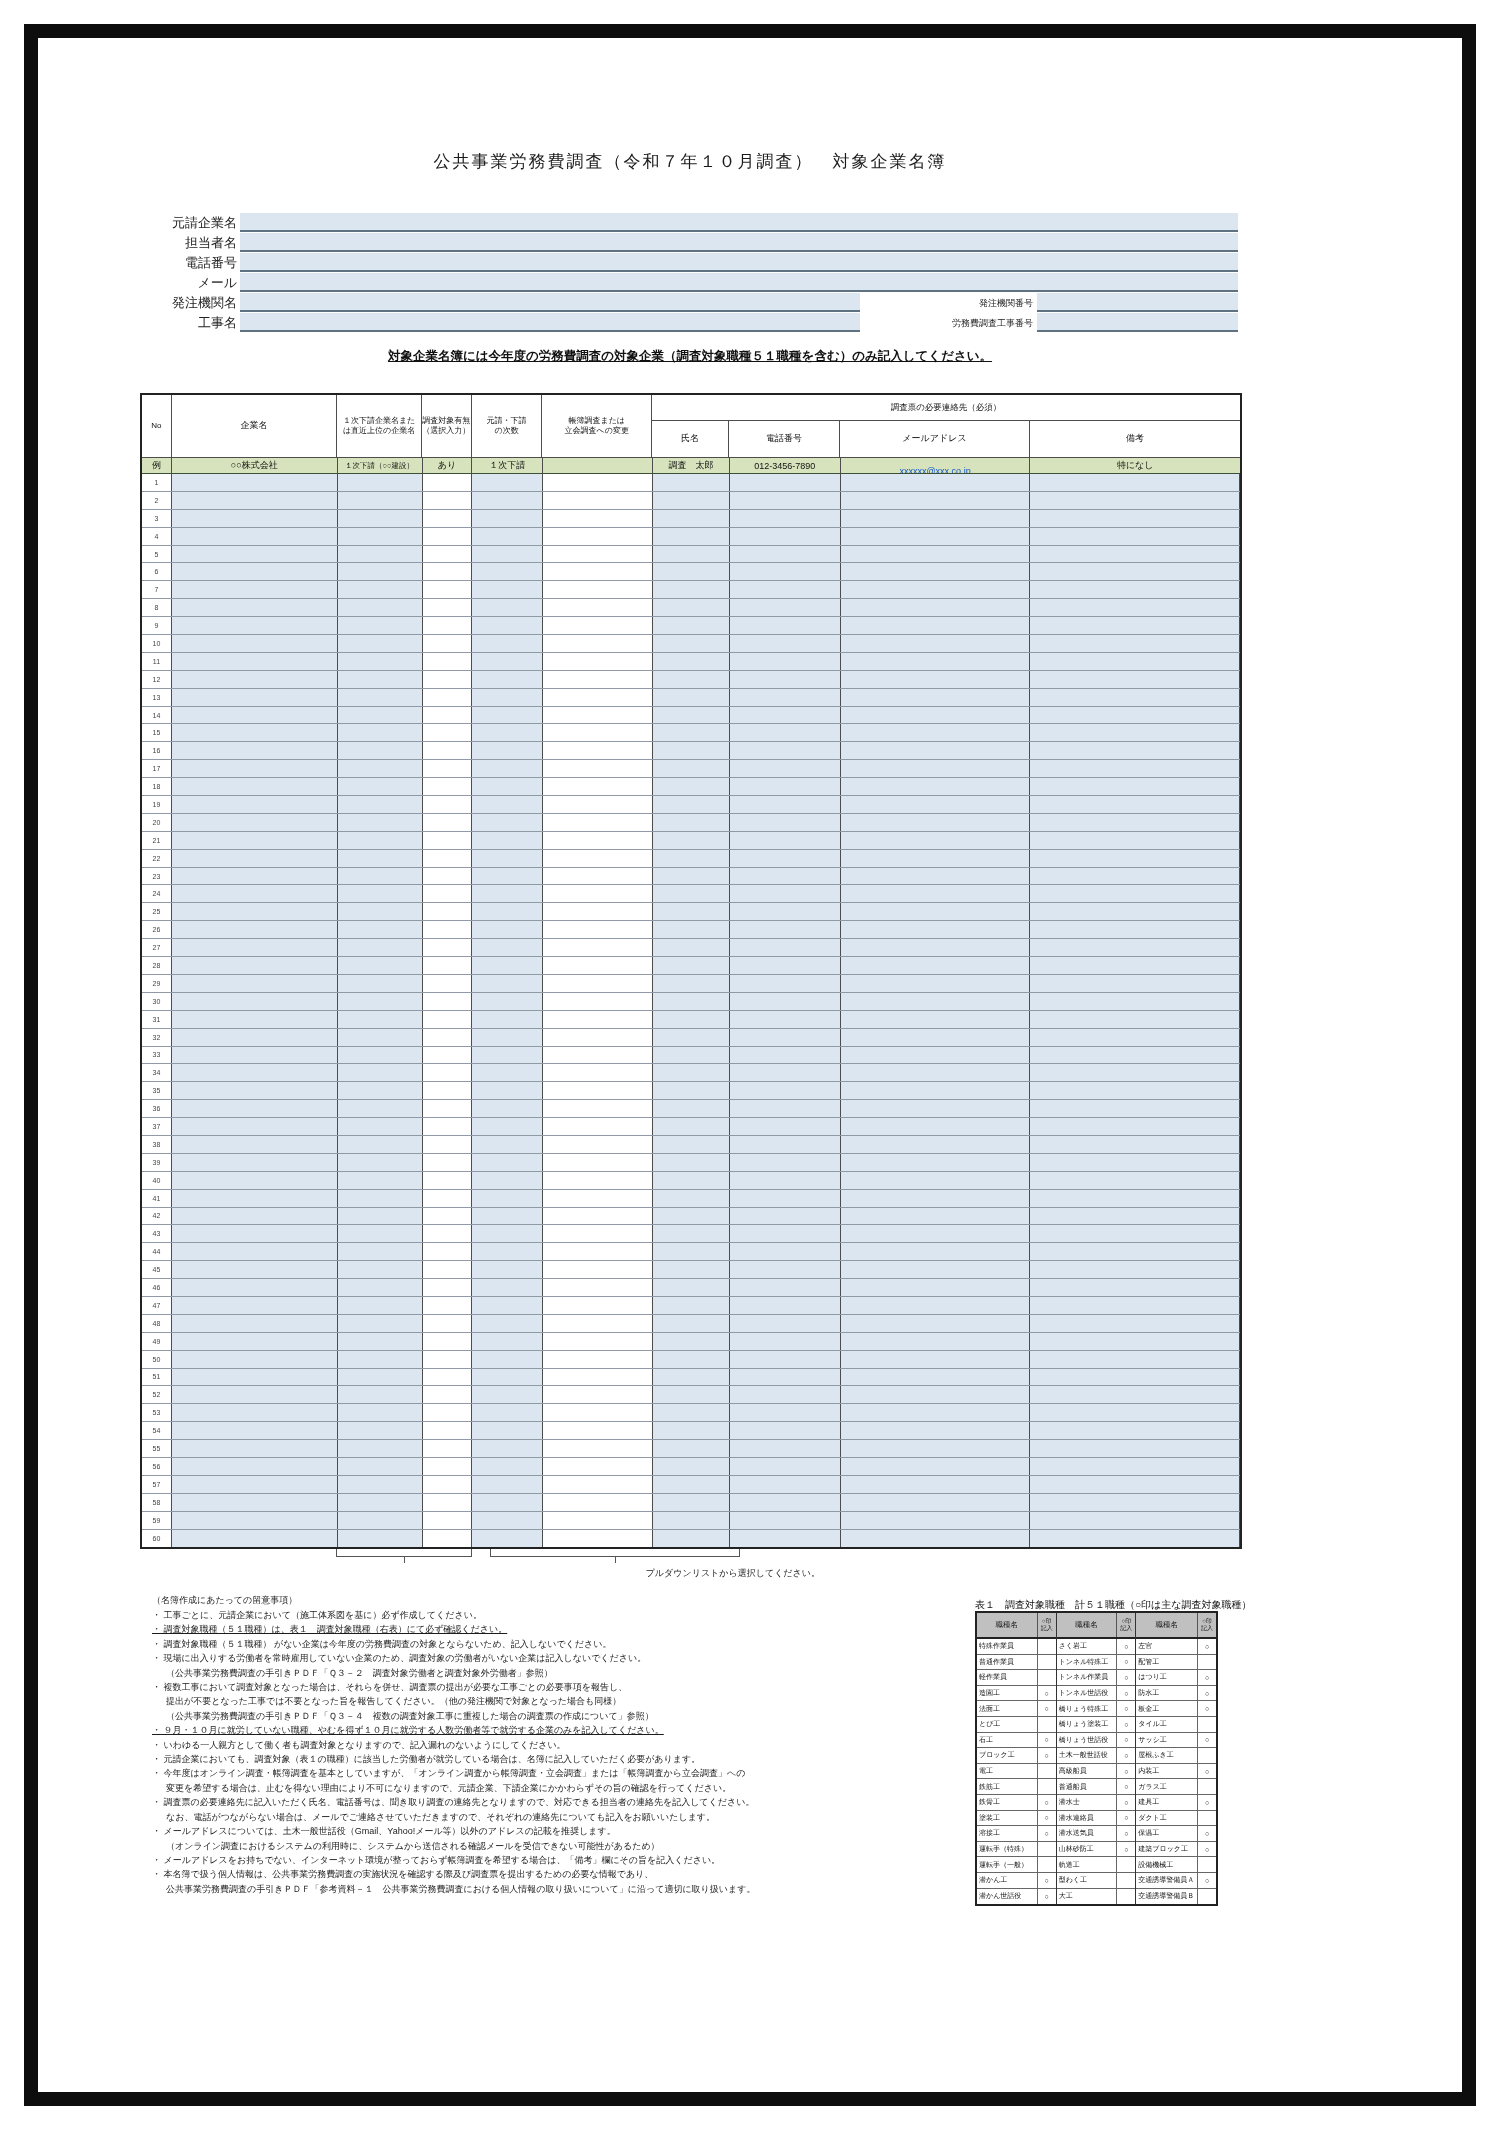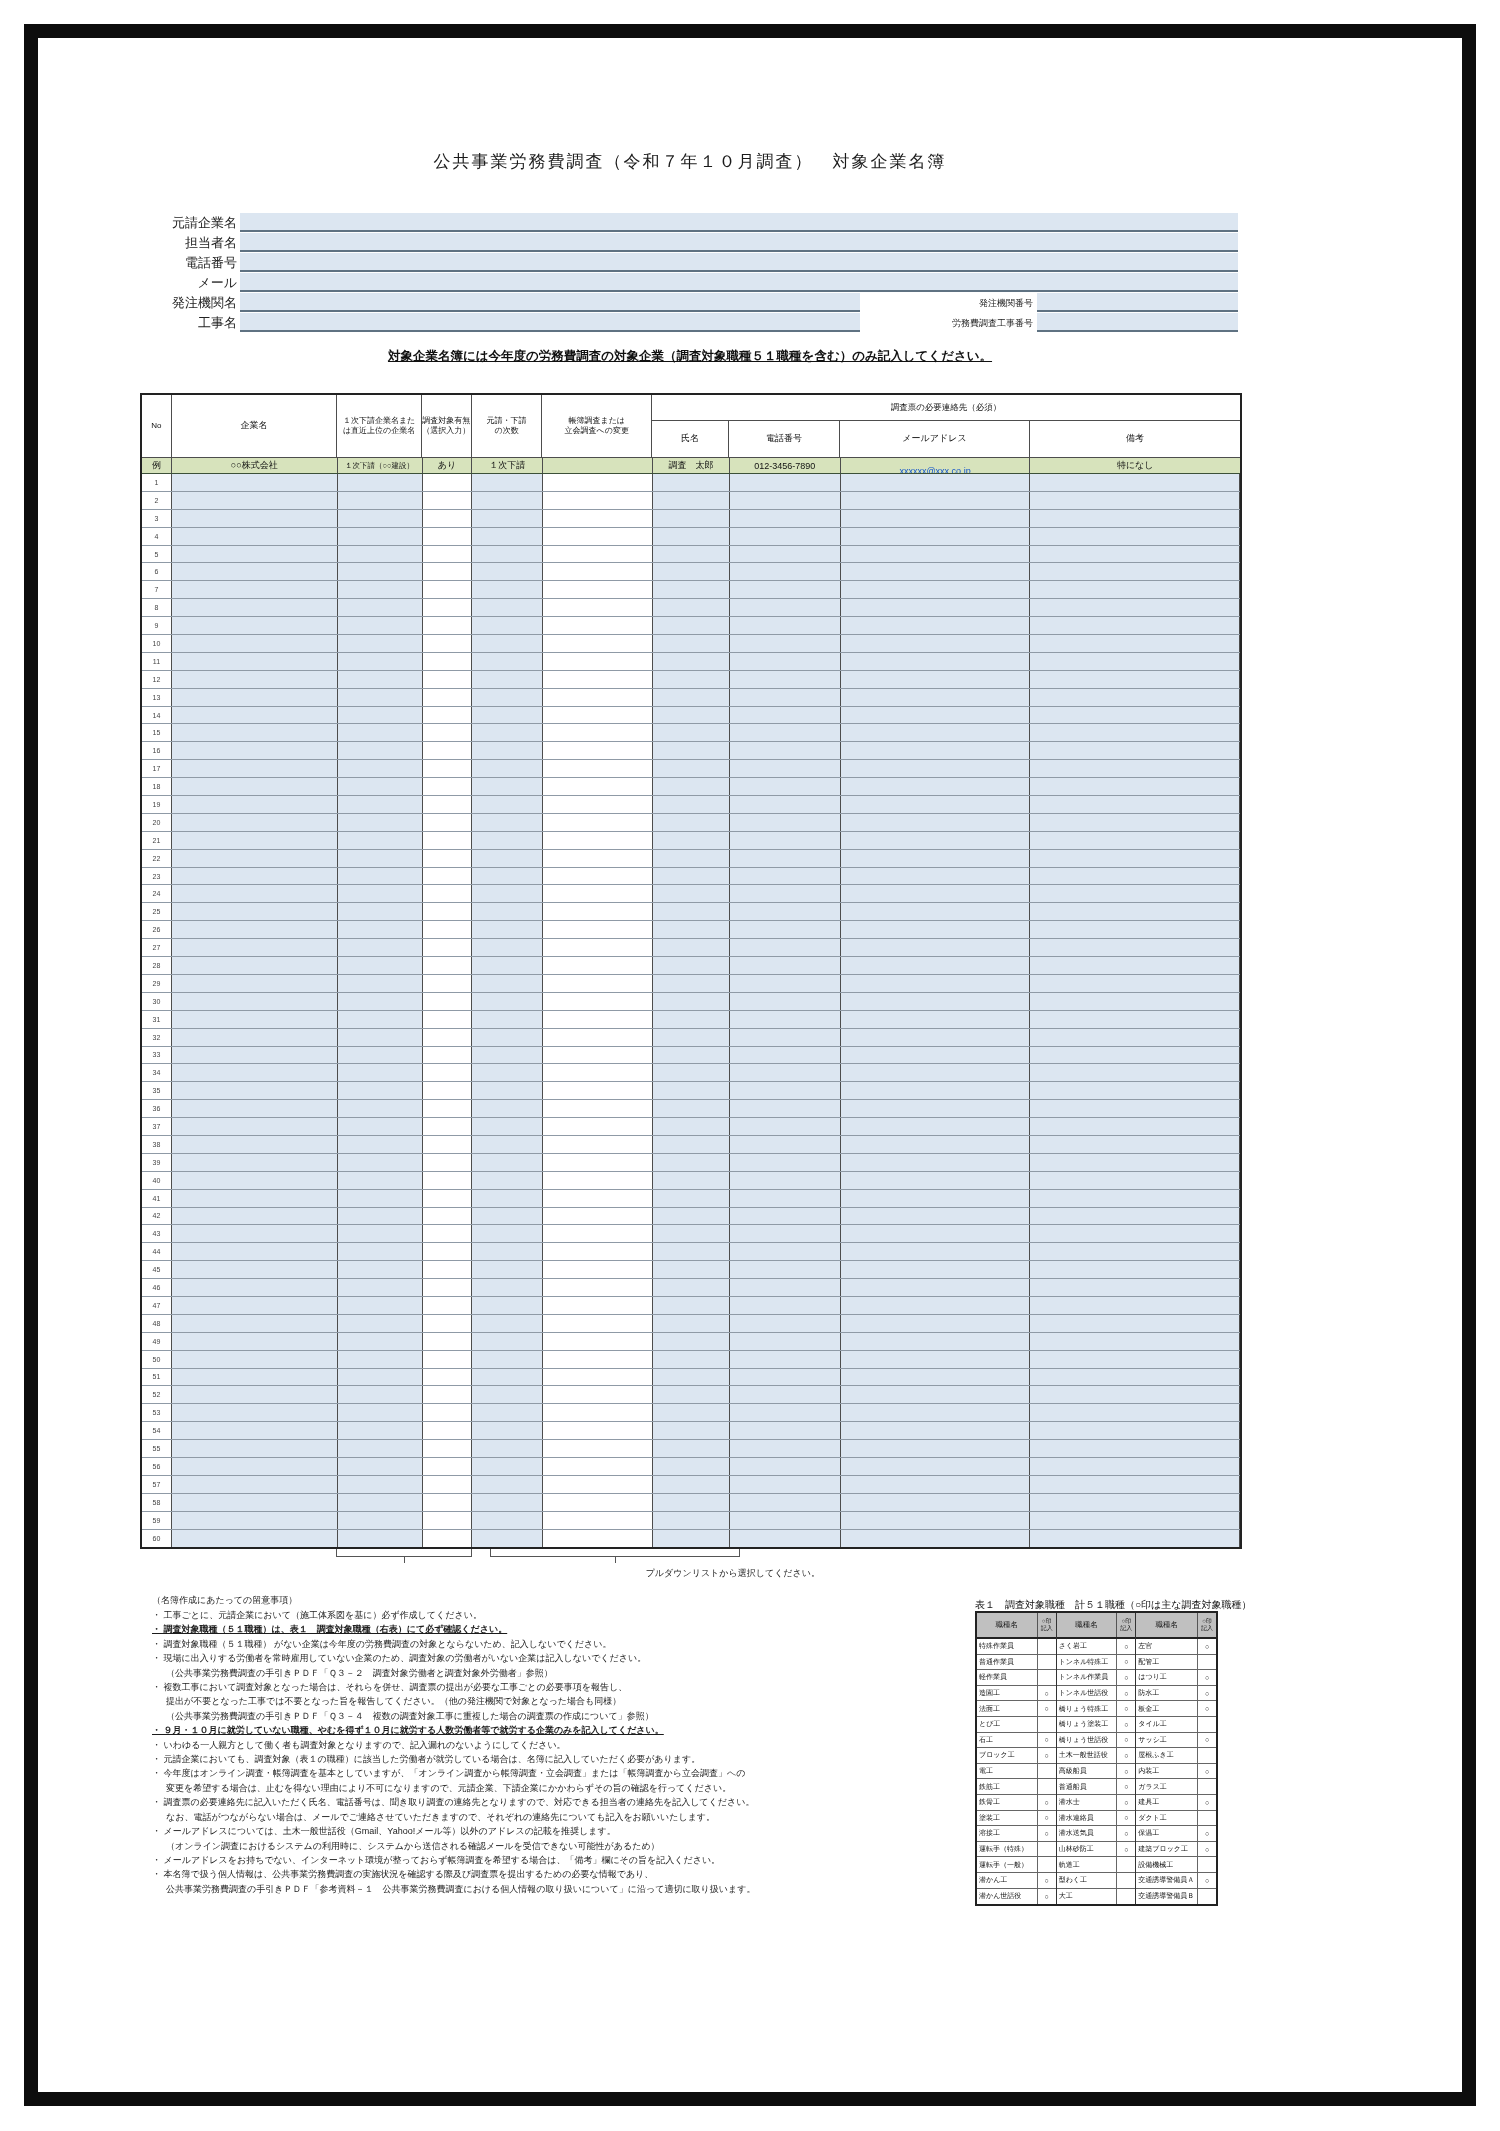--- a/index.html
+++ b/index.html
@@ -47,21 +47,21 @@
 
   
   .bracket{position:absolute;height:8px;border-left:1px solid #555;border-right:1px solid #555;border-bottom:1px solid #555;}
   .tick{position:absolute;width:1px;height:6px;background:#555;}
   #pulldown-note{left:390px;top:1567px;width:430px;text-align:right;font-size:9px;color:#222;}
 
   
   #notes{left:152px;top:1594px;width:815px;font-size:9px;color:#1c1c1c;}
   #notes-heading{font-size:9px;margin-bottom:1px;}
   .nline{line-height:14.4px;white-space:nowrap;}
-  .nline.bld{font-weight:bold;}
+  .nline.bld{font-weight:normal;}
   .nline.und{text-decoration:underline;}
   .nline b{font-weight:normal;}
 
   
   #occ-title{left:975px;top:1598px;width:280px;font-size:10px;color:#111;white-space:nowrap;}
   #occ-table{left:975px;top:1611px;width:243px;border:2px solid #222;display:flex;background:#fff;}
   .ogroup{width:81px;border-right:1px solid #333;display:flex;flex-direction:column;}
   .ogroup:last-child{border-right:none;}
   .ohead{display:flex;height:26px;border-bottom:2px solid #222;background:#c0c0c0;}
   .ohname{flex:1;display:flex;align-items:center;justify-content:center;font-size:7.5px;color:#111;border-right:1px solid #555;}

